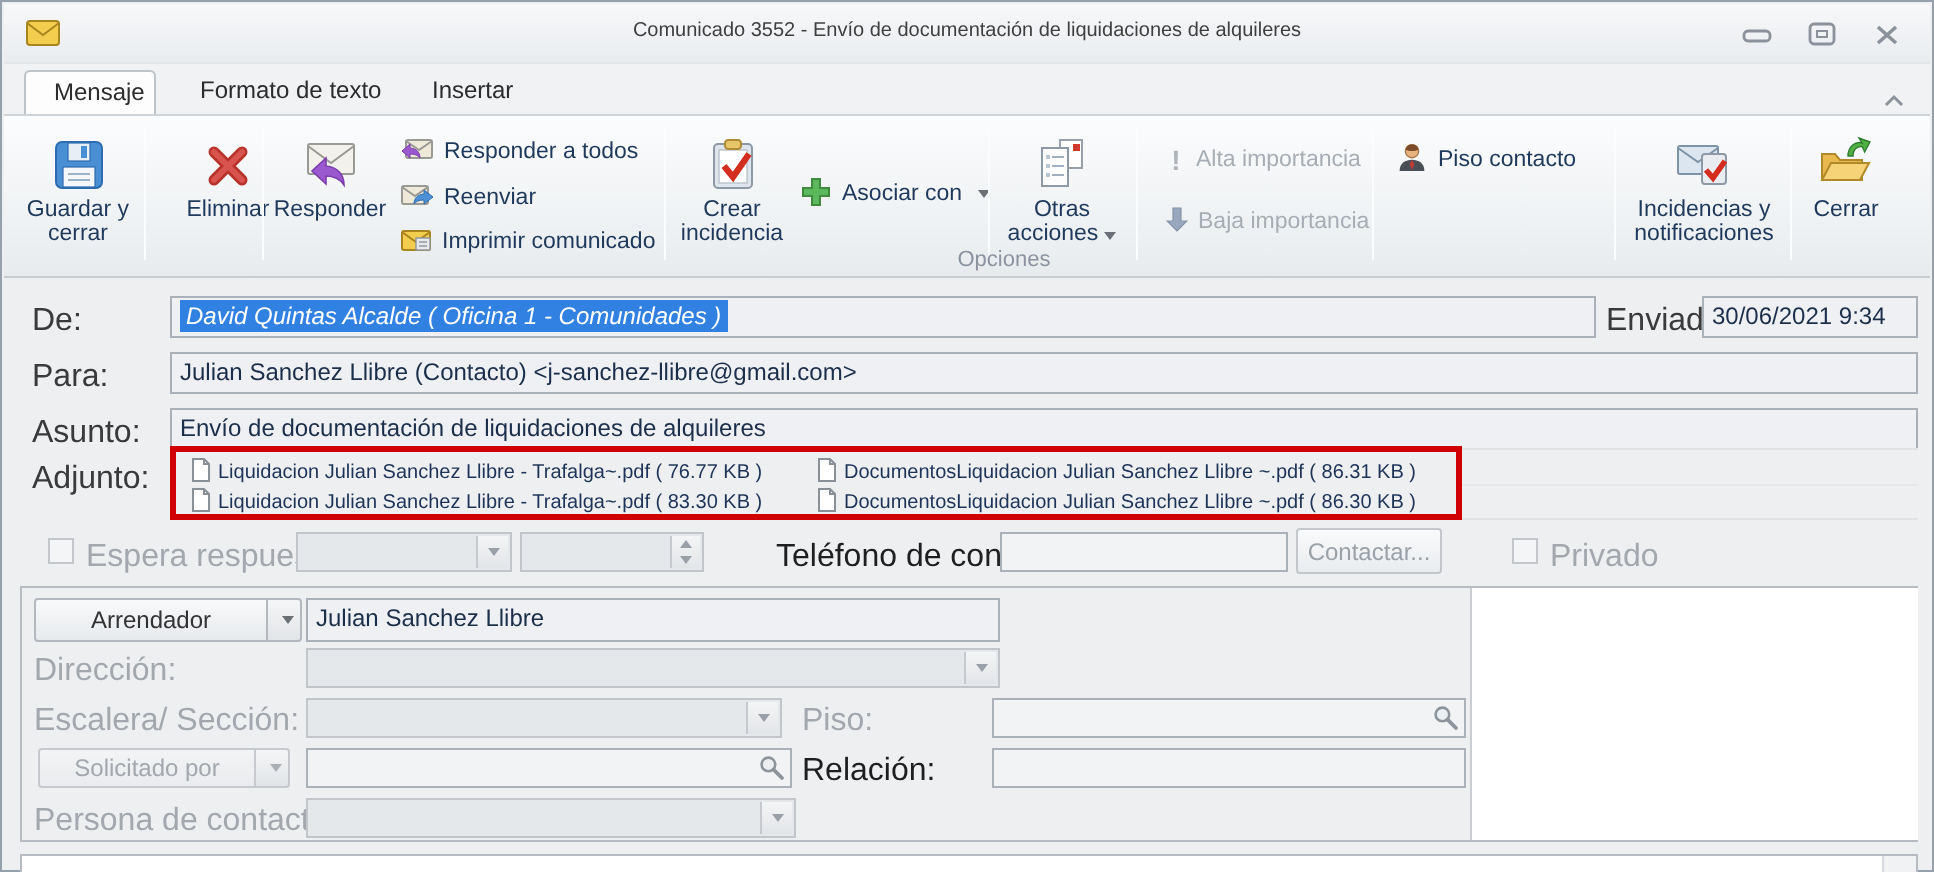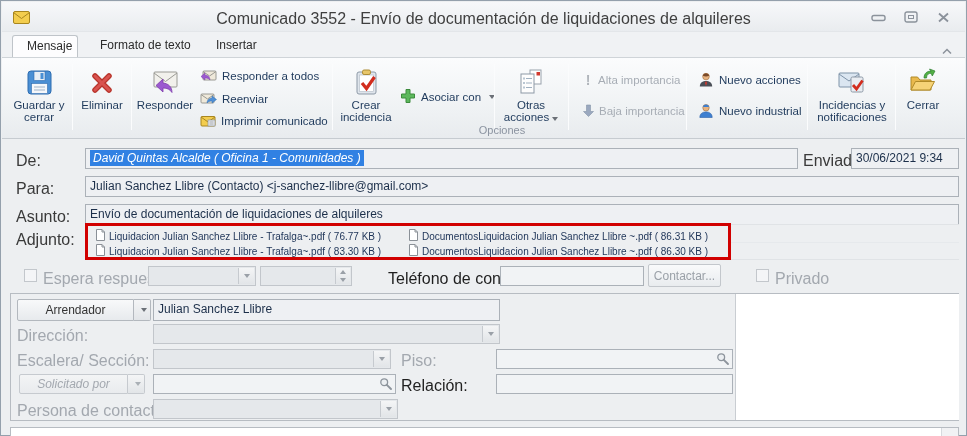--- a/index.html
+++ b/index.html
@@ -3,21 +3,21 @@
 <meta charset="utf-8">
 <style>
   * { margin:0; padding:0; box-sizing:border-box; }
   html,body { width:967px; height:436px; overflow:hidden; font-family:"Liberation Sans", sans-serif; }
   .window { position:relative; width:967px; height:436px; background:#edeff1; border:1px solid #94a0ac; }
 
   
   .titlebar { position:absolute; left:1px; top:1px; right:1px; height:30px;
     background:linear-gradient(#f7f8fa,#e9ecef); border-bottom:1px solid #e3e6e9; }
   .win-icon { position:absolute; left:11px; top:8px; }
-  .title { position:absolute; left:0; right:0; top:8px; text-align:center; font-size:16px; color:#3f3f3f; }
+  .title { position:absolute; left:0; right:0; top:8px; text-align:center; font-size:10px; color:#3f3f3f; }
   .win-controls { position:absolute; right:14px; top:9px; display:flex; gap:16px; align-items:center; }
   .win-btn { width:16px; height:12px; display:flex; align-items:center; justify-content:center; cursor:default; }
 
   
   .tabrow { position:absolute; left:1px; top:31px; right:1px; height:25px; background:#f0f2f4; }
   .tab { position:absolute; top:3px; height:22px; padding:3px 14px 0; font-size:12px; color:#2c2c2c; text-align:center; }
   .tab.active { background:#fdfdfe; border:1px solid #bfc4c9; border-bottom:none; border-radius:3px 3px 0 0; }
   .ribbon-collapse { position:absolute; right:12px; top:9px; }
 
   
@@ -54,21 +54,21 @@
   .attach-item { position:absolute; display:flex; align-items:center; gap:4px; font-size:10px; color:#1d3357; white-space:nowrap; }
   .attach-cont-lines { position:absolute; left:729px; top:85px; width:228px; height:36px; border-top:1px solid #e0e3e6; border-bottom:1px solid #e0e3e6; }
   .attach-cont-lines > div { height:18px; border-bottom:1px solid #e6e9ec; }
   .push-btn { position:absolute; background:linear-gradient(#f9fafb,#e9ecef); border:1px solid #c3c7cc; border-radius:2px;
     font-size:12px; color:#9ba1a8; display:flex; align-items:center; justify-content:center; }
   .split-btn { position:absolute; display:flex; height:22px; }
   .split-main { background:linear-gradient(#f8f9fa,#e7eaed); border:1px solid #b3b8be; border-radius:2px 0 0 2px;
     display:flex; align-items:center; justify-content:center; font-size:12px; color:#333; flex:1; }
   .split-arrow { width:17px; background:linear-gradient(#f4f5f6,#e2e5e8); border:1px solid #b3b8be; border-left:none;
     border-radius:0 2px 2px 0; display:flex; align-items:center; justify-content:center; }
-  .split-btn.disabled .split-main { color:#a3a8af; background:#ecundefined; background:linear-gradient(#f3f4f5,#e9ebee); border-color:#c6cacf;font-style:italic; }
+  .split-btn.disabled .split-main { color:#a3a8af; background:#ecundefined; background:linear-gradient(#f3f4f5,#e9ebee); border-color:#c6cacf; }
   .split-btn.disabled .split-arrow { border-color:#c6cacf; }
   .groupbox { position:absolute; left:8px; top:154px; width:949px; height:128px; border:1px solid #b7bcc2; background:#edeff1; }
   .white-panel { position:absolute; left:724px; top:0; bottom:0; width:224px; background:#ffffff; border-left:1px solid #c9cdd2; }
   .mag { position:absolute; right:2px; top:2px; }
   .bottom-panel { position:absolute; left:8px; top:288px; width:949px; height:11px; background:#ffffff; border:1px solid #b7bcc2; }
   .bottom-scroll { position:absolute; right:0; top:0; bottom:0; width:17px; background:#f1f2f4; border-left:1px solid #d6dade; }
 </style>
 </head>
 <body>
 
@@ -124,21 +124,21 @@
             <rect x="5.5" y="14.5" width="16" height="10" fill="#f5f7fa" stroke="#2d6cb0" stroke-width="0.6"></rect>
             <line x1="8" y1="18" x2="19" y2="18" stroke="#9fb3c8"></line>
             <line x1="8" y1="21" x2="19" y2="21" stroke="#9fb3c8"></line>
           </svg>
       </span>
       <span>Guardar y cerrar</span>
     </div>
 
     <div class="rsep" style="left:70px;"></div>
 
-    <div class="rbtn-lg" style="left:74px; width:52px;">
+    <div class="rbtn-lg" style="left:86px; width:52px;">
       <span class="ricon">
         <svg width="26" height="26">
             <path d="M6 6 L20 20 M20 6 L6 20" stroke="#b8342b" stroke-width="5.5" stroke-linecap="round"></path>
             <path d="M6 6 L20 20 M20 6 L6 20" stroke="#d9534f" stroke-width="3" stroke-linecap="round"></path>
           </svg>
       </span>
       <span>Eliminar</span>
     </div>
 
     <div class="rsep" style="left:129px;"></div>
@@ -253,31 +253,21 @@
 
     <div class="rbtn-sm" style="left:692px; top:12px;">
       <span>
         <svg width="16" height="15">
             <circle cx="8" cy="4.6" r="3.3" fill="#e8b380" stroke="#a87748" stroke-width="0.7"></circle>
             <path d="M8 1.2 a3.4 3.4 0 0 1 3.3 2.6 c-2 1 -4.6 1 -6.6 0 a3.4 3.4 0 0 1 3.3 -2.6 z" fill="#7a4a2a"></path>
             <path d="M1.8 14.5 c0 -4 3 -5.6 6.2 -5.6 s6.2 1.6 6.2 5.6 z" fill="#4a4f57"></path>
             <path d="M8 9 l1.2 2 l-1.2 3 l-1.2 -3 z" fill="#c23b32"></path>
           </svg>
       </span>
-      <span>Nuevo acciones</span>
-    </div>
-    <div class="rbtn-sm" style="left:692px; top:43px;">
-      <span>
-        <svg width="16" height="15">
-            <circle cx="8" cy="4.8" r="3.2" fill="#e8b380" stroke="#a87748" stroke-width="0.7"></circle>
-            <path d="M4.8 4 a3.3 3.3 0 0 1 6.4 0 z" fill="#3e7fd0"></path>
-            <path d="M1.8 14.5 c0 -4 3 -5.6 6.2 -5.6 s6.2 1.6 6.2 5.6 z" fill="#3e7fd0" stroke="#2d61a8" stroke-width="0.6"></path>
-          </svg>
-      </span>
-      <span>Nuevo industrial</span>
+      <span>Piso contacto</span>
     </div>
 
     <div class="rsep" style="left:805px;"></div>
 
     <div class="rbtn-lg" style="left:809px; width:82px;">
       <span class="ricon">
         <svg width="30" height="27">
             <rect x="2" y="4" width="20" height="14" rx="1" fill="#dbe6f1" stroke="#7f93a8"></rect>
             <path d="M2 5 L12 12 L22 5" fill="none" stroke="#7f93a8"></path>
             <rect x="14" y="8" width="12" height="15" rx="1.5" fill="#e9edf2" stroke="#8d99a6"></rect>

